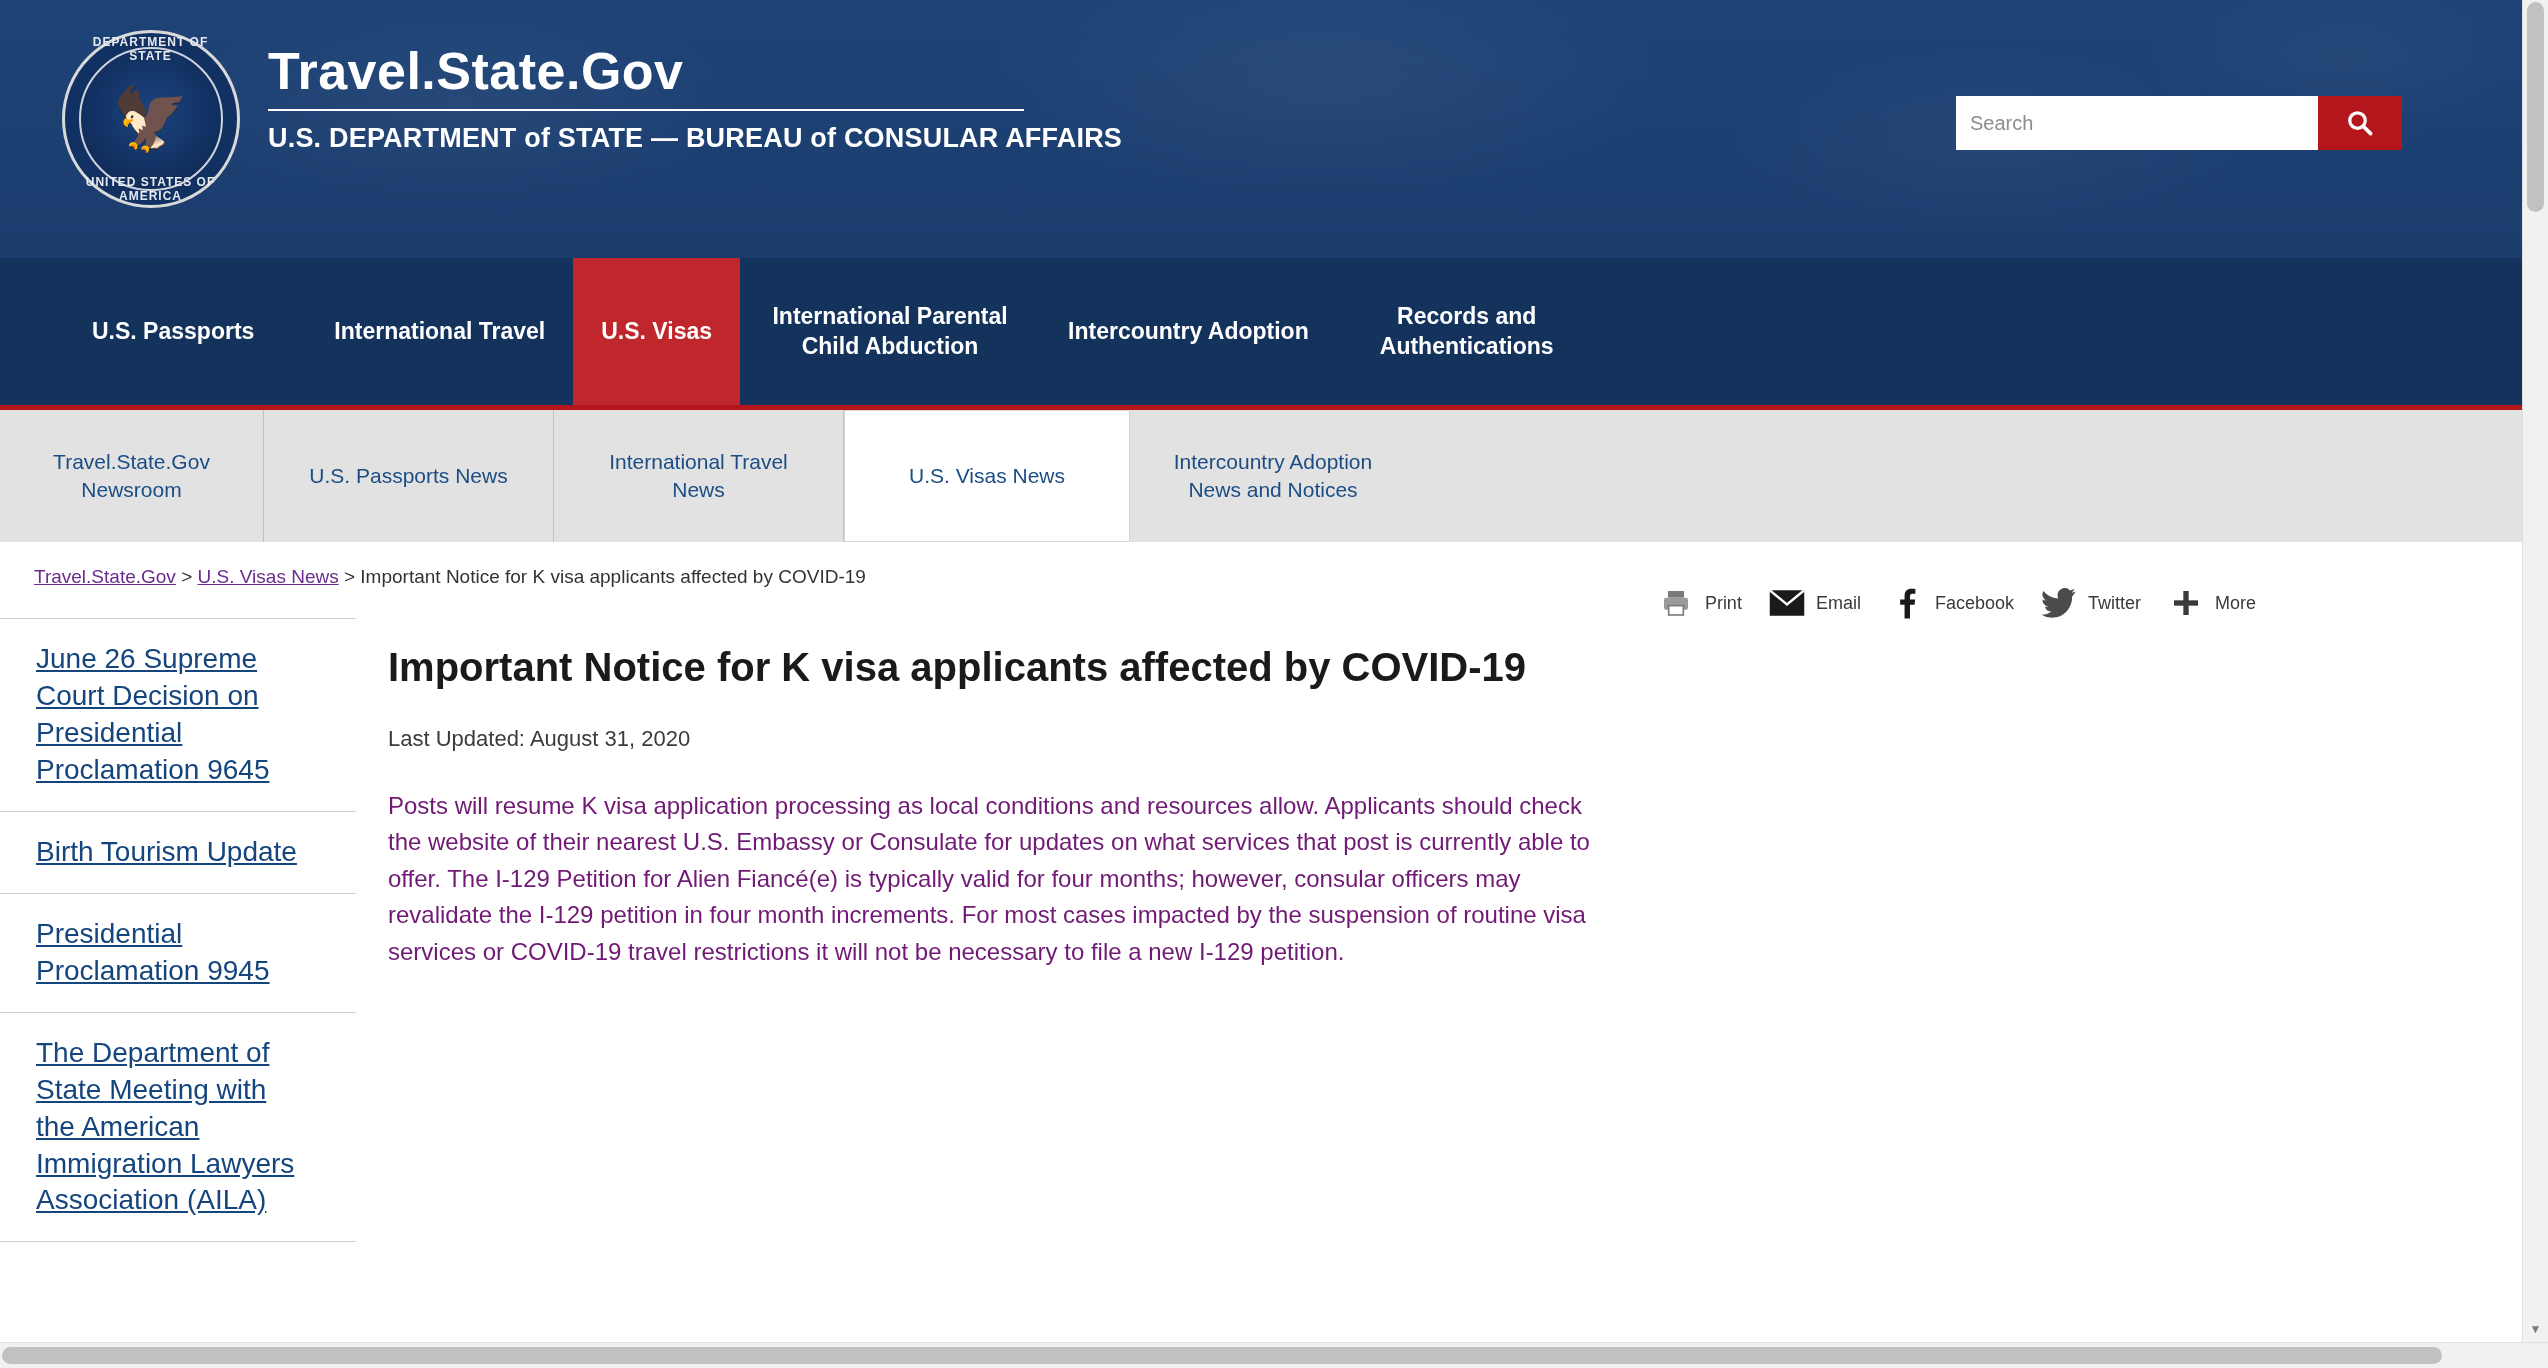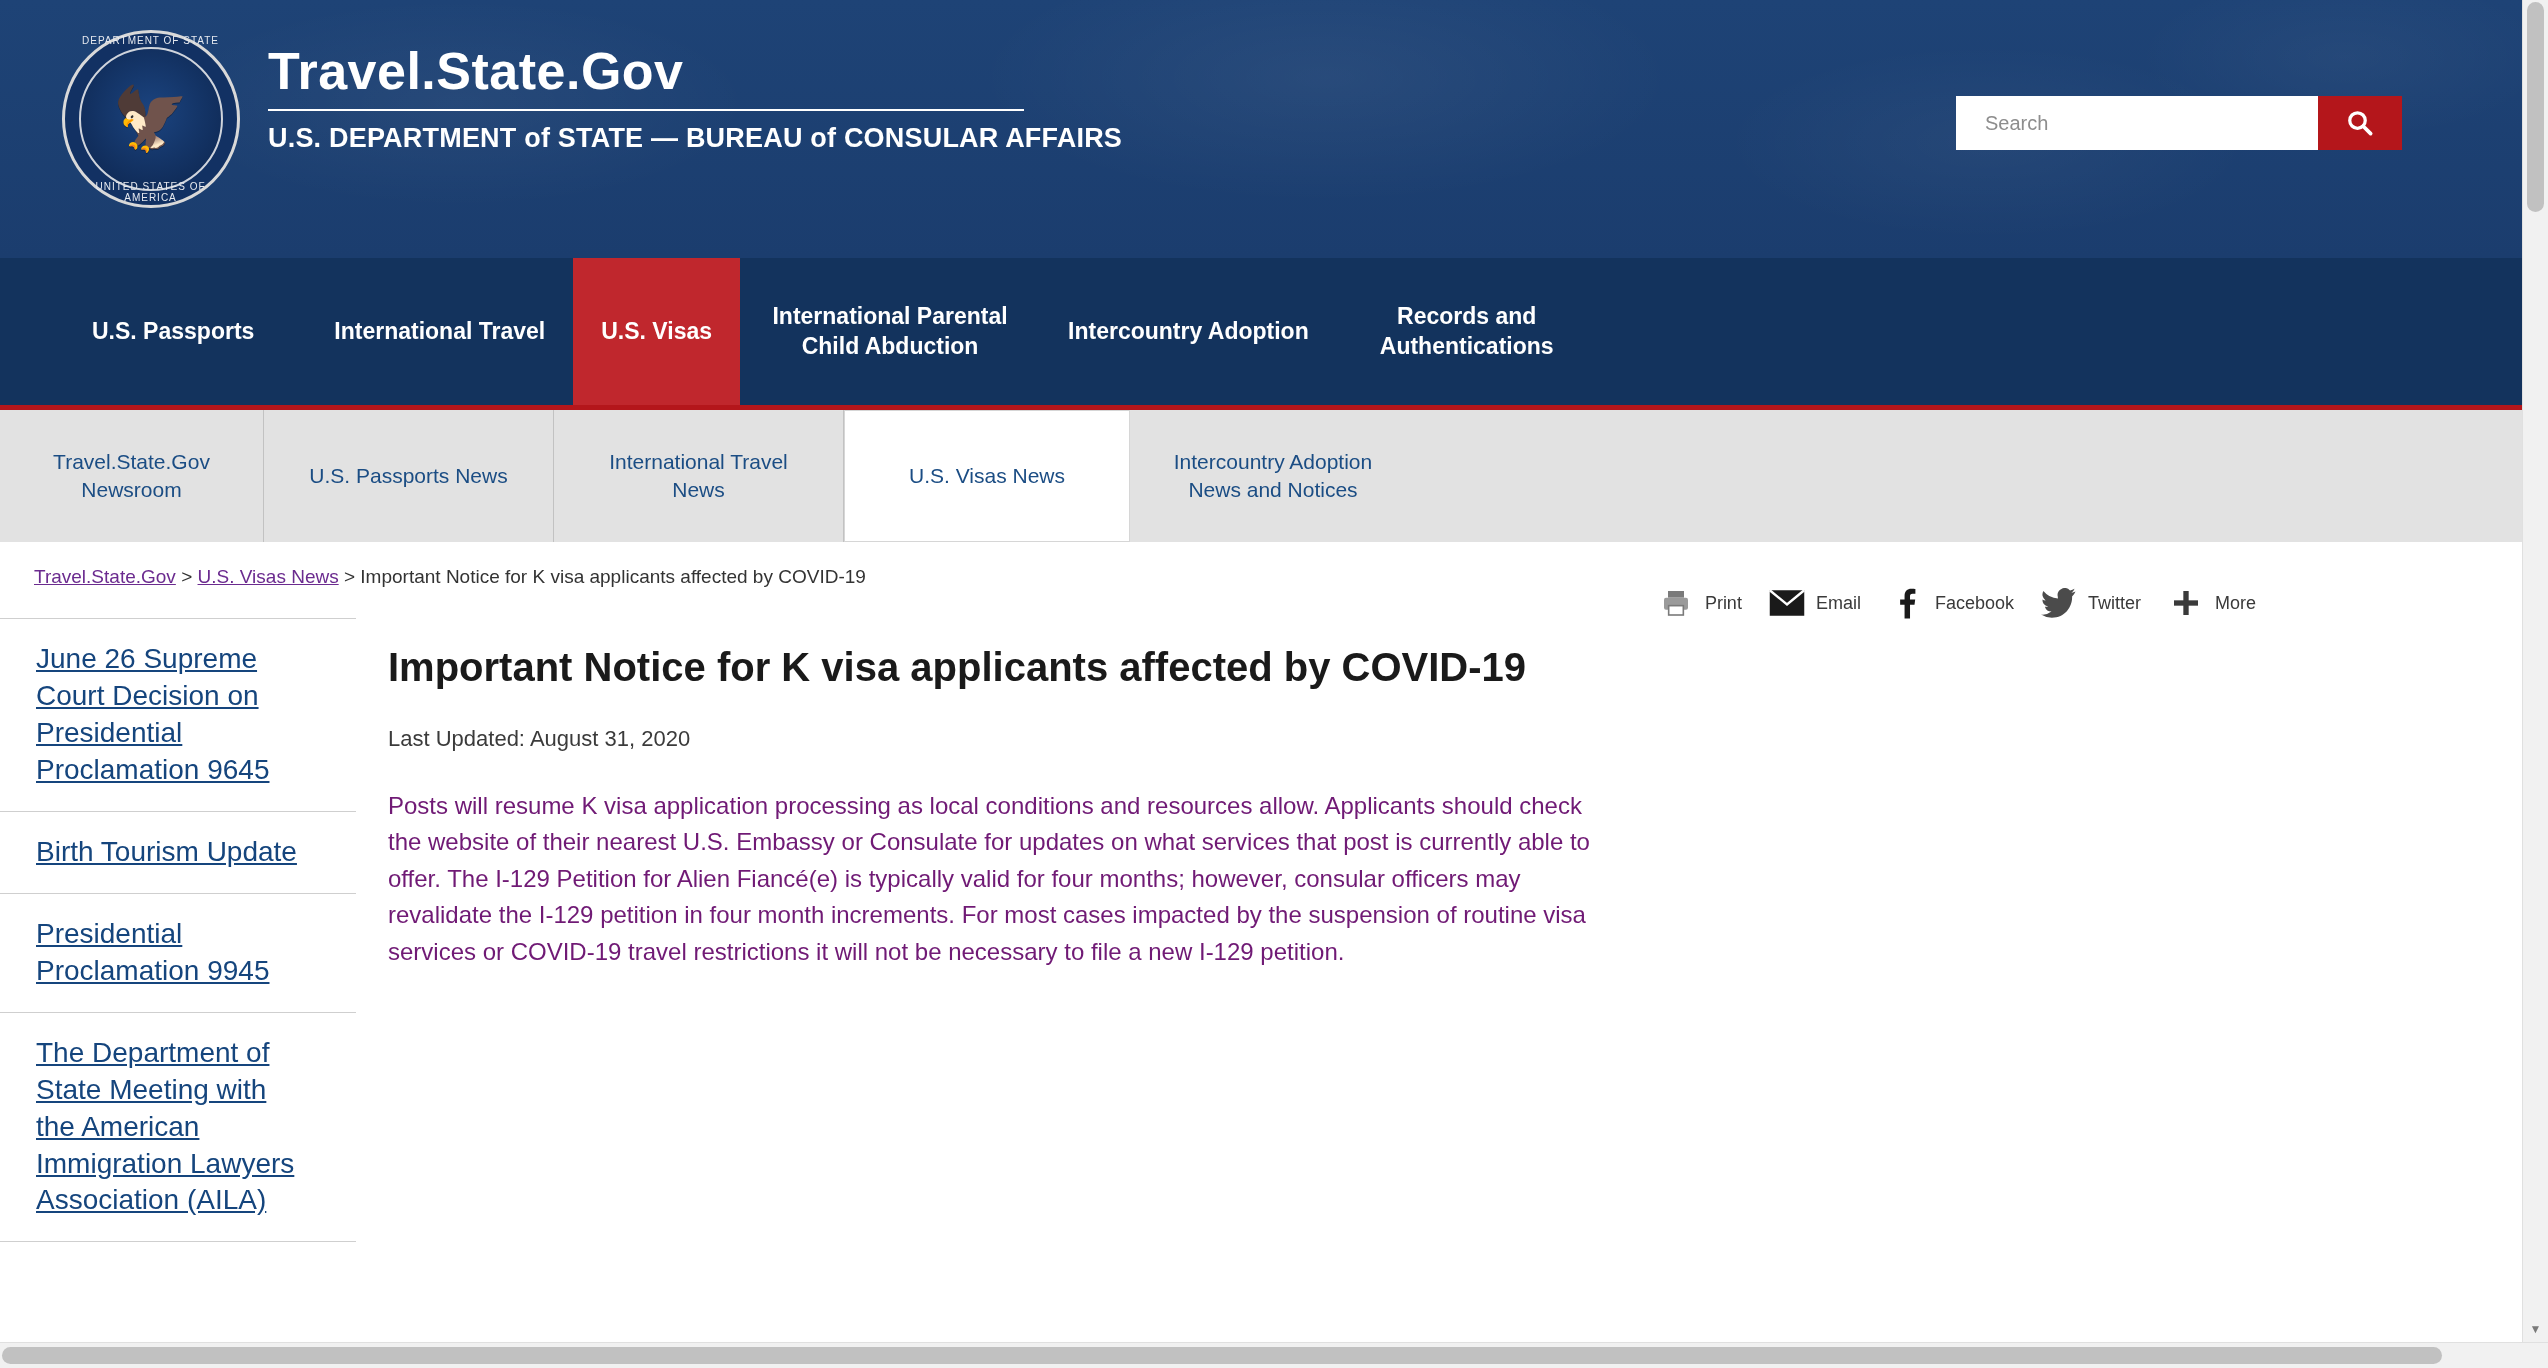--- a/index.html
+++ b/index.html
@@ -66,22 +66,23 @@
     color: #e8c872;
     text-shadow: 0 1px 0 #00000055;
   }
   .seal .seal-text-top,
   .seal .seal-text-bottom {
     position: absolute;
     left: 0;
     right: 1px;
     text-align: center;
     color: #e6e9ef;
-    font-size: 10px;
+    font-size: 12px;
     letter-spacing: 1px;
+    font-weight: bold;
   }
   .seal .seal-text-top { top: -14px; }
   .seal .seal-text-bottom { bottom: -14px; }
 
   .brand {
     position: absolute;
     left: 268px;
     top: 44px;
   }
   .brand .title {
@@ -109,21 +110,21 @@
     right: 146px;
     top: 96px;
     display: flex;
     align-items: stretch;
   }
   .search-input {
     width: 362px;
     height: 54px;
     border: none;
     outline: none;
-    padding: 0 29px;
+    padding: 0 14px;
     font-size: 20px;
     color: #333;
     background: #ffffff;
     box-sizing: border-box;
     font-family: "Liberation Sans", sans-serif;
   }
   .search-input::placeholder { color: #8d8d8d; }
   .search-btn {
     width: 84px;
     height: 54px;

